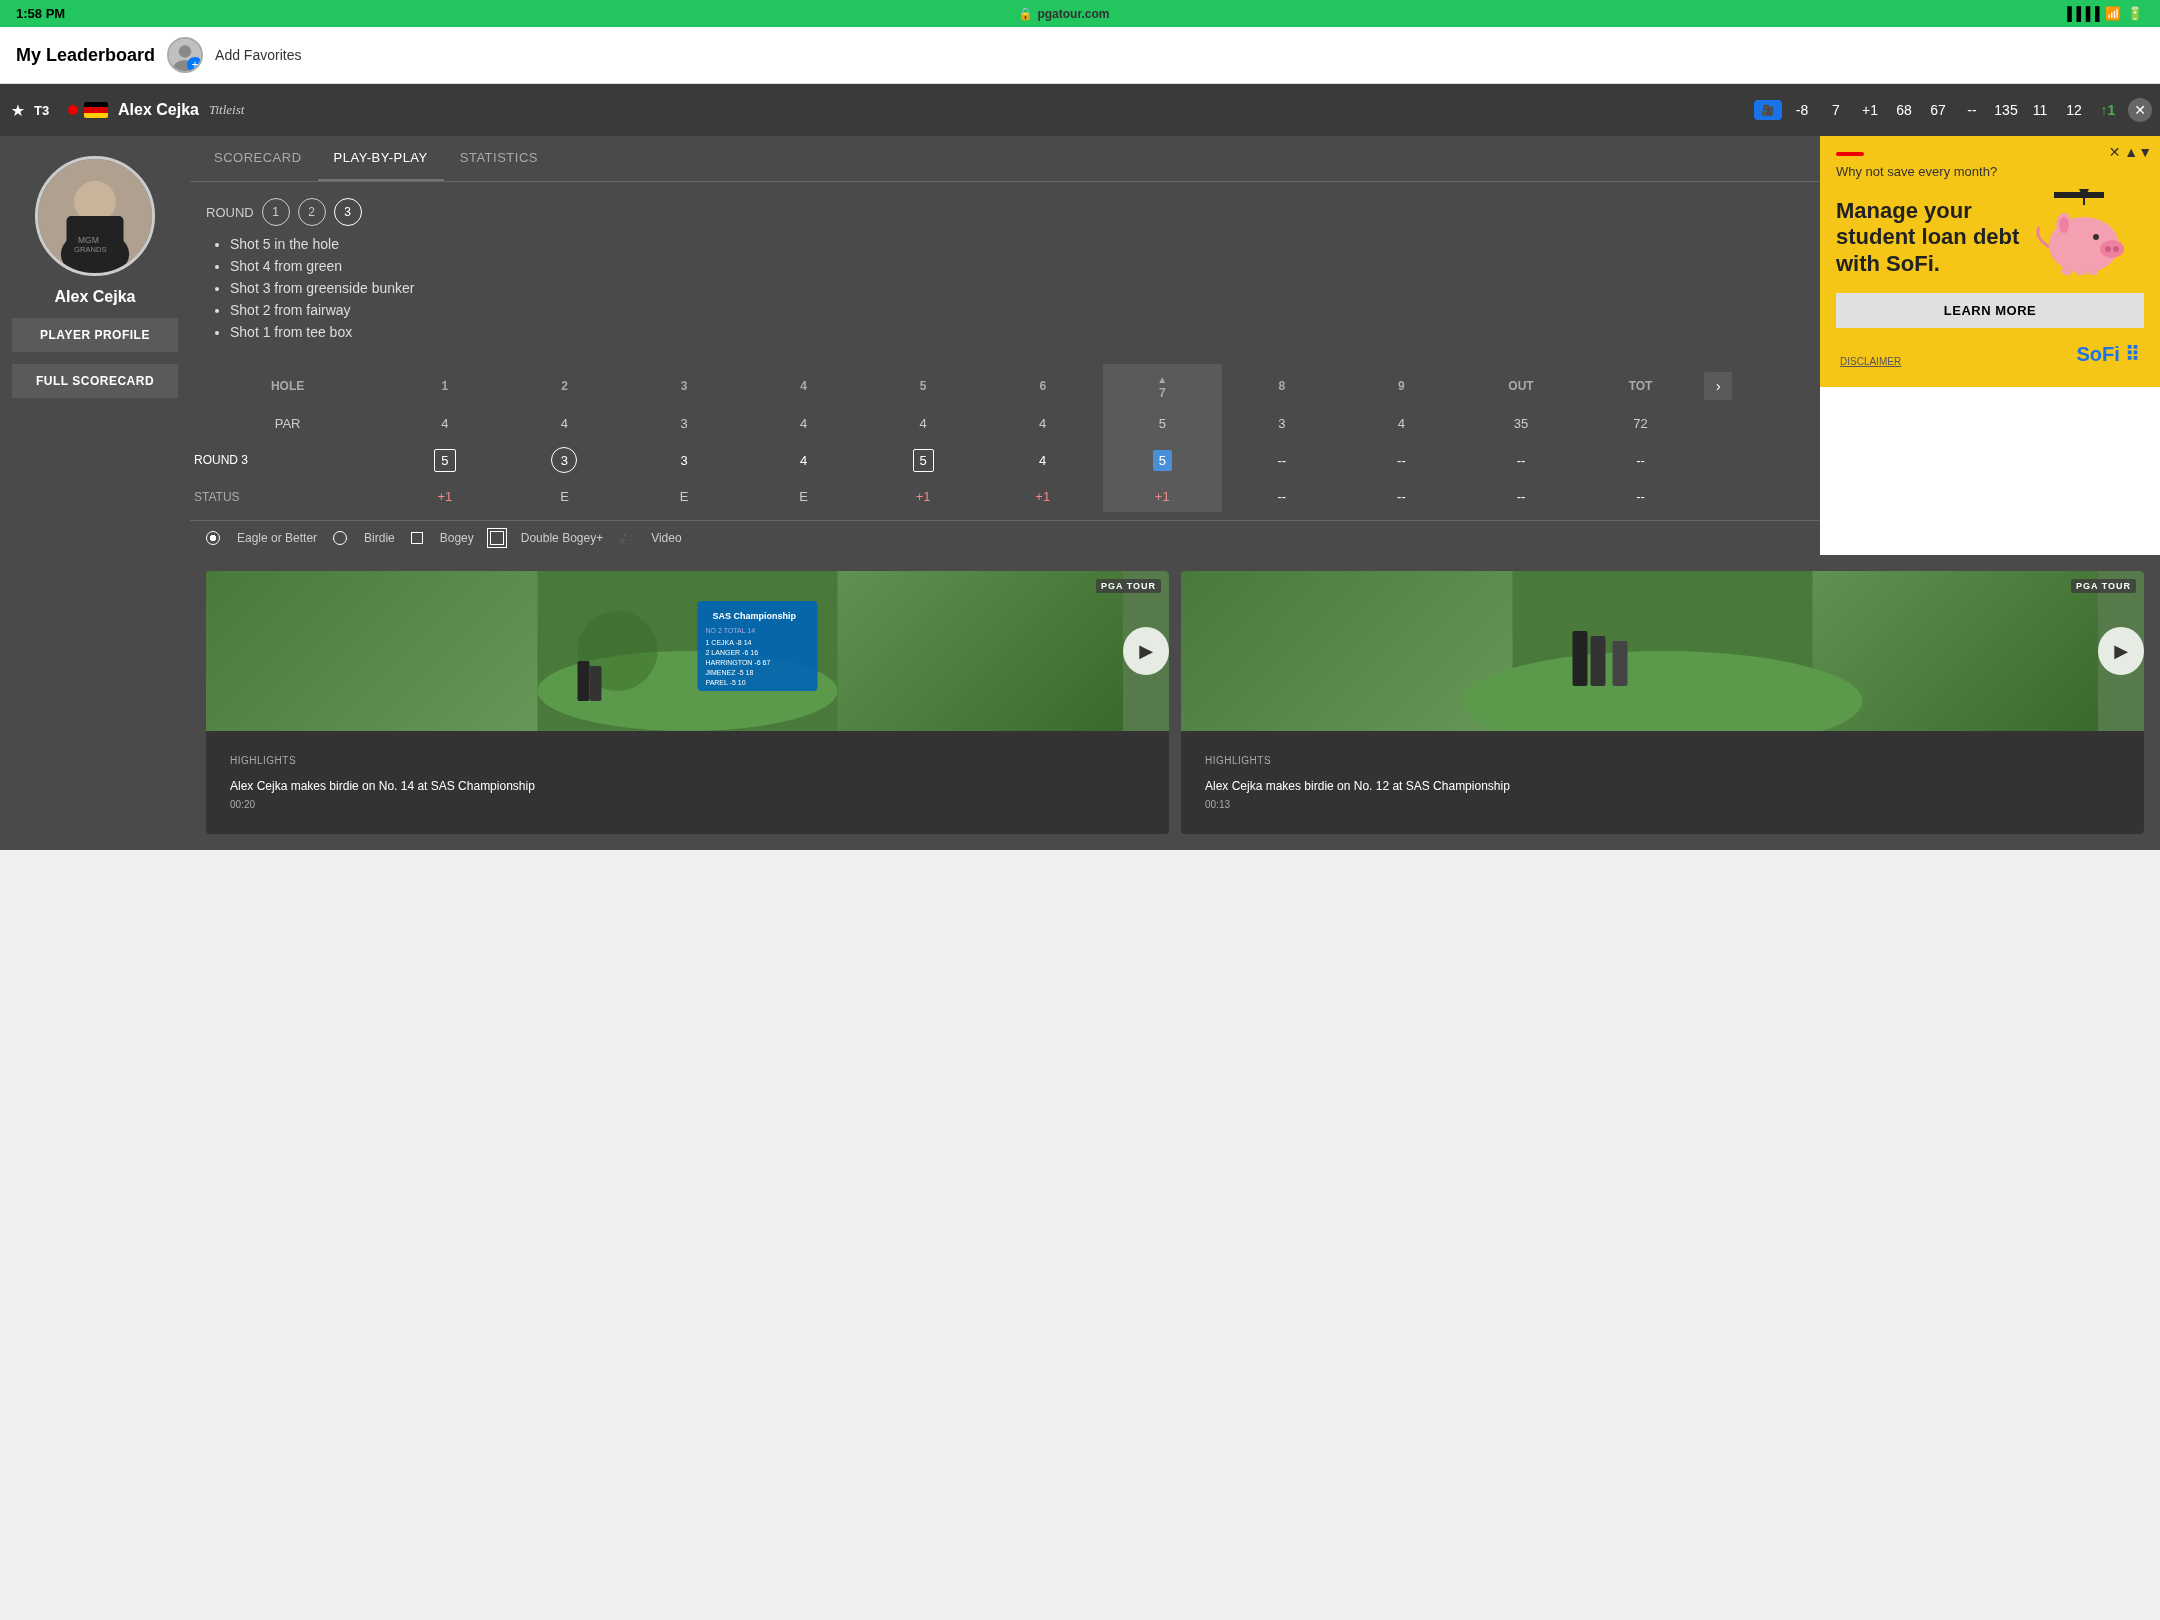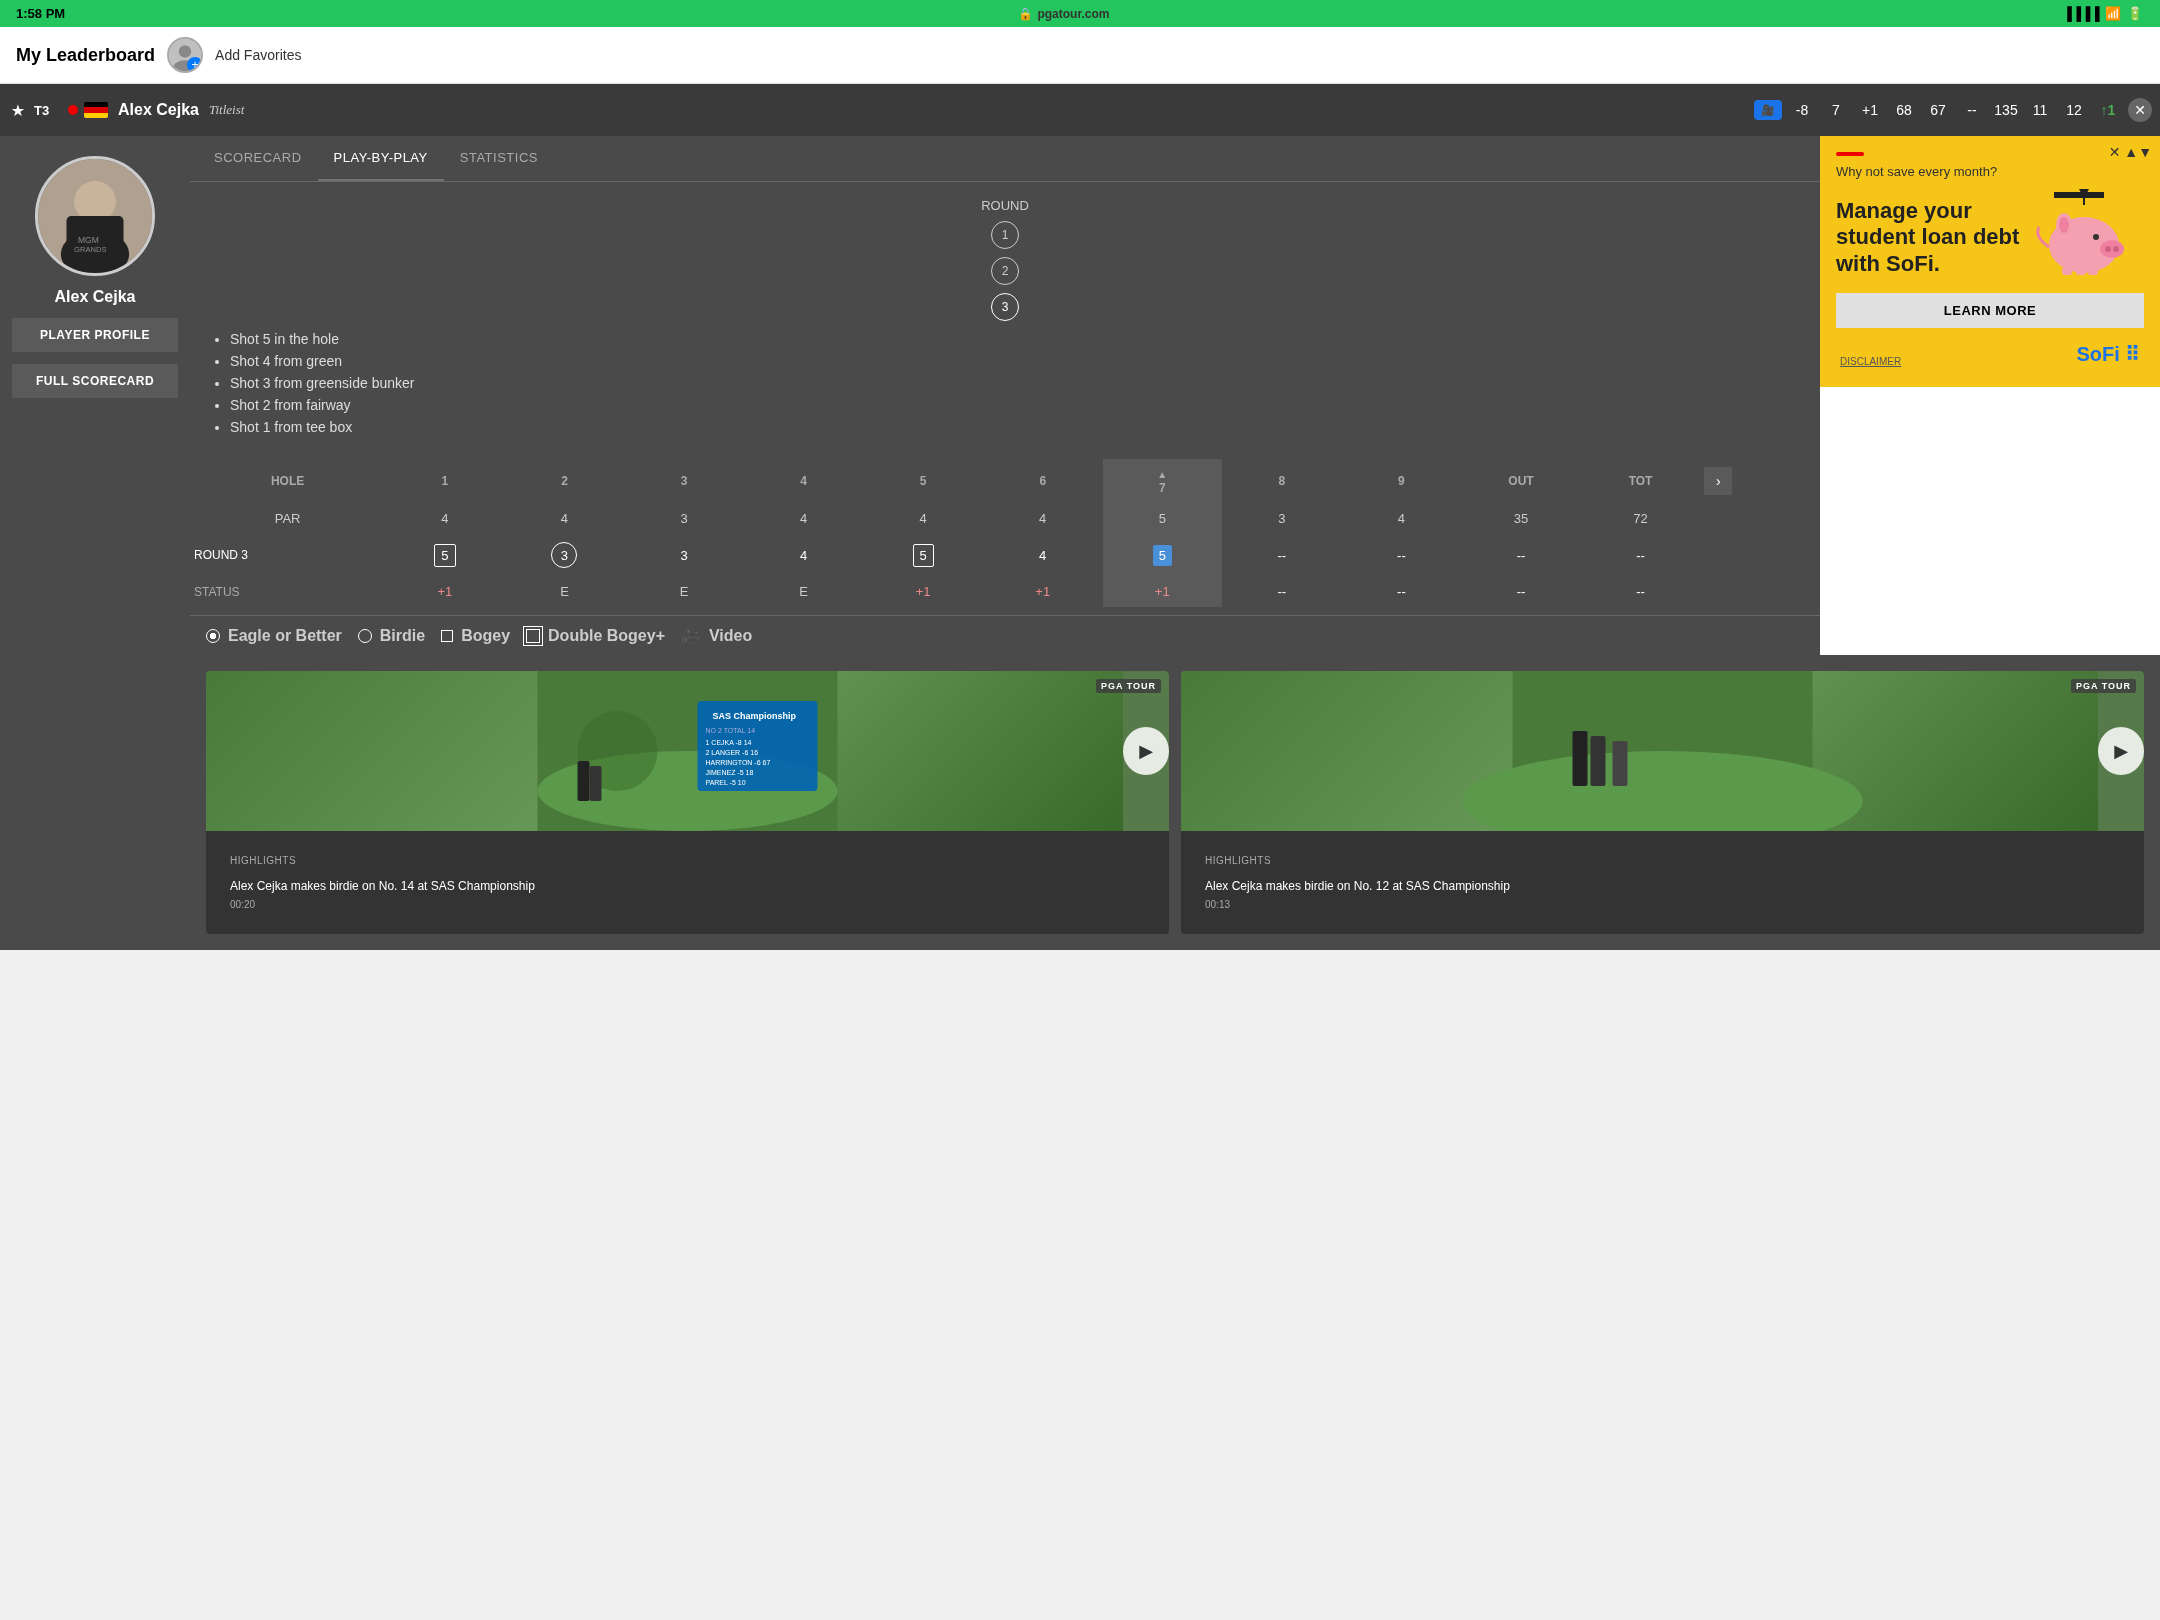--- a/index.html
+++ b/index.html
@@ -127,21 +127,21 @@
       font-weight: 500;
       letter-spacing: 0.5px;
     }
     .tab.active { color: #fff; border-bottom: 2px solid #737373; }
 
     
     .pbp-content {
       padding: 16px;
       color: #fff;
     }
-    .round-label { font-size: 13px; color: #ccc; margin-bottom: 10px; display: flex; align-items: center; gap: 8px; flex-direction: column; }
+    .round-label { font-size: 13px; color: #ccc; margin-bottom: 10px; display: flex; align-items: center; gap: 8px; }
     .round-btn {
       width: 28px; height: 28px; border-radius: 50%;
       background: transparent; color: #ccc;
       border: 1.5px solid #ccc;
       display: flex; align-items: center; justify-content: center;
       font-size: 12px; cursor: pointer;
     }
     .round-btn.active { border-color: #fff; color: #fff; }
     .shot-list { list-style: disc; padding-left: 24px; display: flex; flex-direction: column; gap: 6px; }
     .shot-list li { font-size: 14px; color: #ddd; }
@@ -174,21 +174,21 @@
 
     
     .legend-row {
       display: flex;
       align-items: center;
       gap: 16px;
       padding: 10px 16px;
       background: #4a4a4a;
       border-top: 1px solid #666;
     }
-    .legend-item { display: flex; align-items: center; gap: 8px; font-size: 16px; color: #ccc; font-weight: bold; }
+    .legend-item { display: flex; align-items: center; gap: 17px; font-size: 12px; color: #ccc; }
     .legend-circle { width: 14px; height: 14px; border-radius: 50%; border: 1.5px solid #fff; }
     .legend-circle-fill { width: 14px; height: 14px; border-radius: 50%; border: 1.5px solid #fff; background: radial-gradient(circle, #fff 40%, transparent 40%); }
     .legend-square { width: 12px; height: 12px; border: 1.5px solid #fff; }
     .legend-double { width: 14px; height: 14px; border: 1.5px solid #fff; outline: 1.5px solid #fff; outline-offset: 2px; }
 
     
     .ad-panel {
       width: 340px;
       flex-shrink: 0;
       background: #fff;

